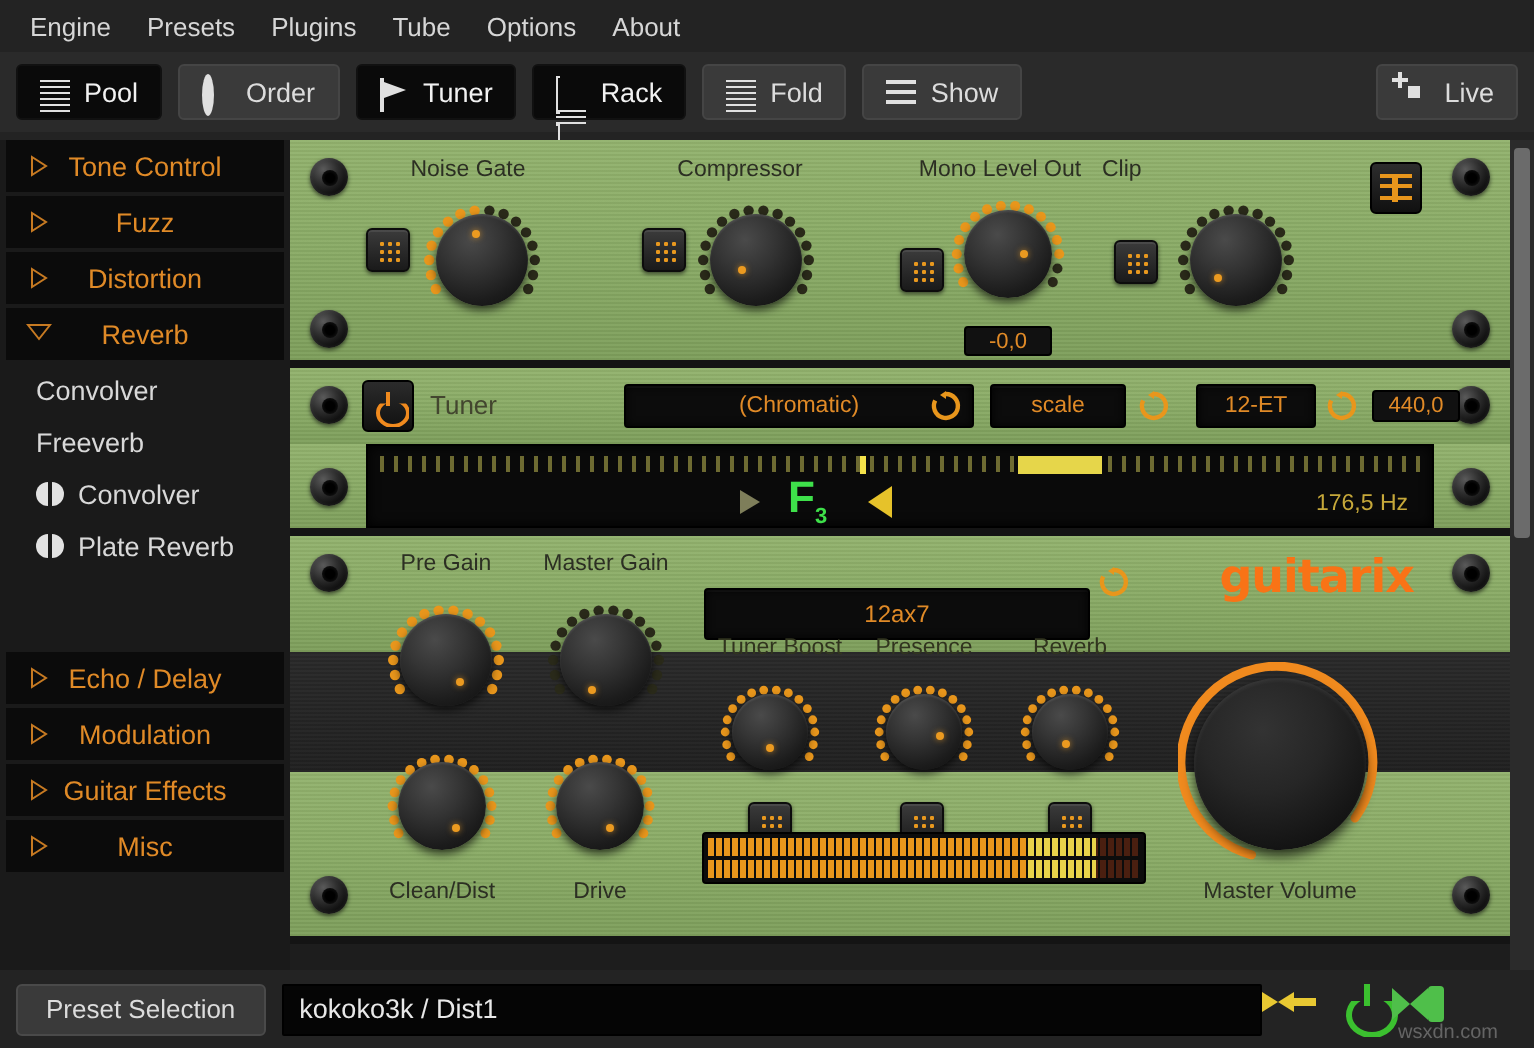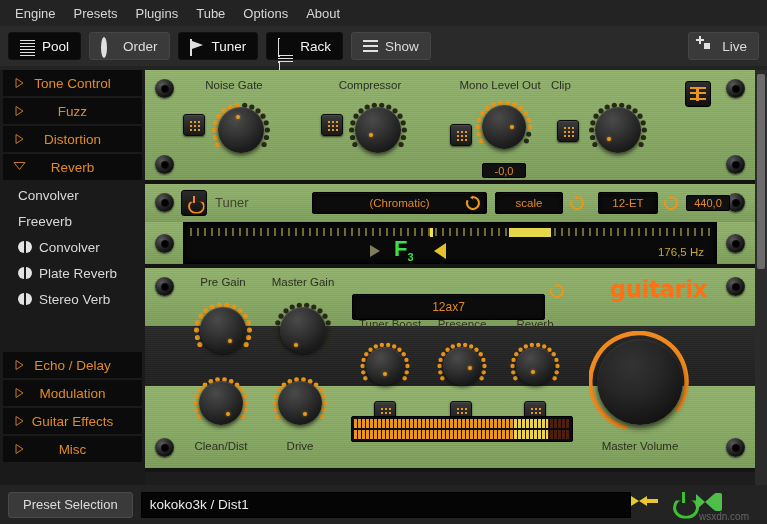--- a/index.html
+++ b/index.html
@@ -342,20 +342,26 @@
     </div>
 
     <div class="tbtn active">
       <span class="gl">
         <span class="box-rack"><i></i><i></i><i></i></span>
       </span>
       <span>Rack</span>
     </div>
 
 
+    <div class="tbtn">
+      <span class="gl">
+        <span class="ic-lines2"><i></i><i></i><i></i><i></i><i></i><i></i></span>
+      </span>
+      <span>Fold</span>
+    </div>
 
     <div class="tbtn">
       <span class="gl">
         <span class="ic-lines3"><i></i><i></i><i></i></span>
       </span>
       <span>Show</span>
     </div>
 
     <div class="tbtn live">
       <span class="gl">
@@ -409,24 +415,20 @@
     <div class="plugin">
       <span>Freeverb</span>
     </div>
     <div class="plugin">
       <span class="stereo-ic"></span>
       <span>Convolver</span>
     </div>
     <div class="plugin">
       <span class="stereo-ic"></span>
       <span>Plate Reverb</span>
-    </div>
-    <div class="plugin">
-      <span class="stereo-ic"></span>
-      <span>Stereo Verb</span>
     </div>
 
     <div class="sb-gap" style="height:40px"></div>
 
     <div class="cat">
       <span class="tri-out">
         <svg width="9" height="11" viewBox="0 0 9 11">
             <path d="M1 1 L8 5.5 L1 10 Z" fill="none" stroke="#c77a22" stroke-width="1"></path>
           </svg>
       </span>

